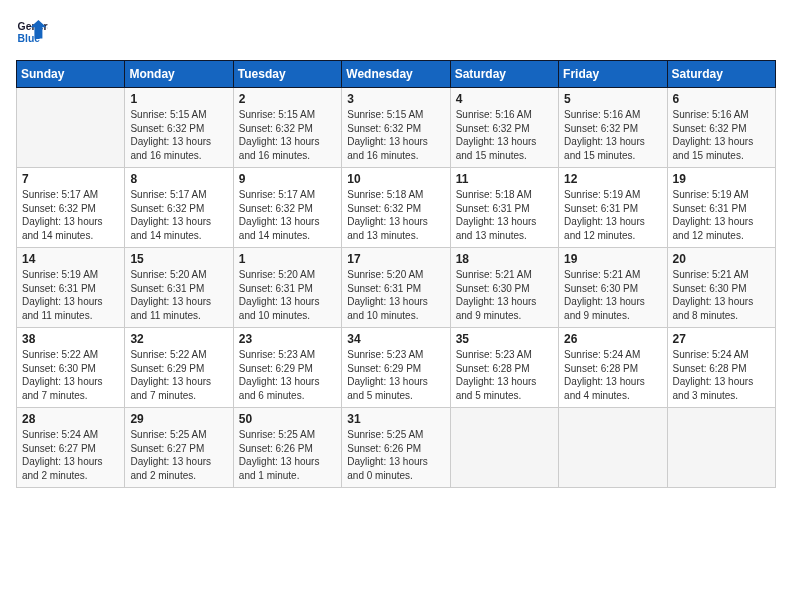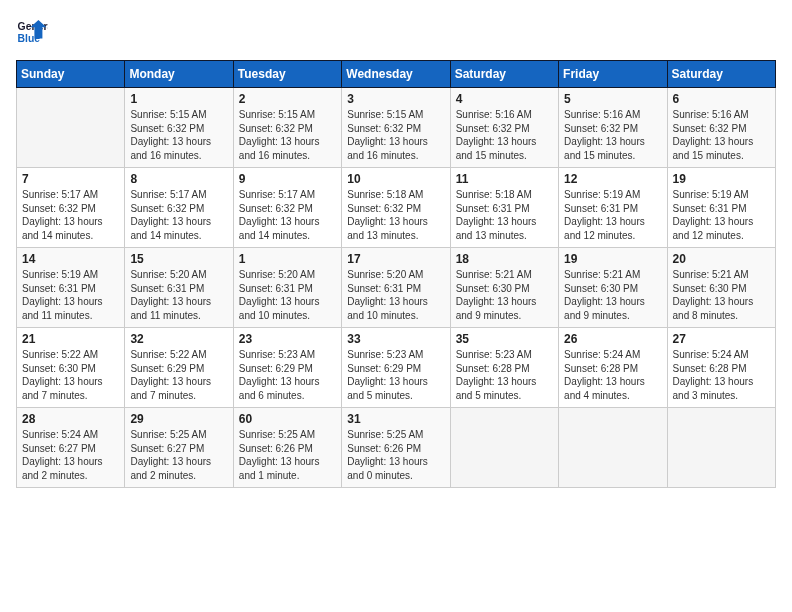--- a/index.html
+++ b/index.html
@@ -253,42 +253,42 @@
         <td>
           <span class="day-number">20</span>
           <div class="day-info" style="white-space: pre-line;">Sunrise: 5:21 AM
 Sunset: 6:30 PM
 Daylight: 13 hours
 and 8 minutes.</div>
         </td>
       </tr>
       <tr>
         <td>
-          <span class="day-number">21</span>
+          <span class="day-number">38</span>
           <div class="day-info" style="white-space: pre-line;">Sunrise: 5:22 AM
 Sunset: 6:30 PM
 Daylight: 13 hours
 and 7 minutes.</div>
         </td>
         <td>
           <span class="day-number">32</span>
           <div class="day-info" style="white-space: pre-line;">Sunrise: 5:22 AM
 Sunset: 6:29 PM
 Daylight: 13 hours
 and 7 minutes.</div>
         </td>
         <td>
           <span class="day-number">23</span>
           <div class="day-info" style="white-space: pre-line;">Sunrise: 5:23 AM
 Sunset: 6:29 PM
 Daylight: 13 hours
 and 6 minutes.</div>
         </td>
         <td>
-          <span class="day-number">33</span>
+          <span class="day-number">34</span>
           <div class="day-info" style="white-space: pre-line;">Sunrise: 5:23 AM
 Sunset: 6:29 PM
 Daylight: 13 hours
 and 5 minutes.</div>
         </td>
         <td>
           <span class="day-number">35</span>
           <div class="day-info" style="white-space: pre-line;">Sunrise: 5:23 AM
 Sunset: 6:28 PM
 Daylight: 13 hours
@@ -318,21 +318,21 @@
 and 2 minutes.</div>
         </td>
         <td>
           <span class="day-number">29</span>
           <div class="day-info" style="white-space: pre-line;">Sunrise: 5:25 AM
 Sunset: 6:27 PM
 Daylight: 13 hours
 and 2 minutes.</div>
         </td>
         <td>
-          <span class="day-number">60</span>
+          <span class="day-number">50</span>
           <div class="day-info" style="white-space: pre-line;">Sunrise: 5:25 AM
 Sunset: 6:26 PM
 Daylight: 13 hours
 and 1 minute.</div>
         </td>
         <td>
           <span class="day-number">31</span>
           <div class="day-info" style="white-space: pre-line;">Sunrise: 5:25 AM
 Sunset: 6:26 PM
 Daylight: 13 hours

